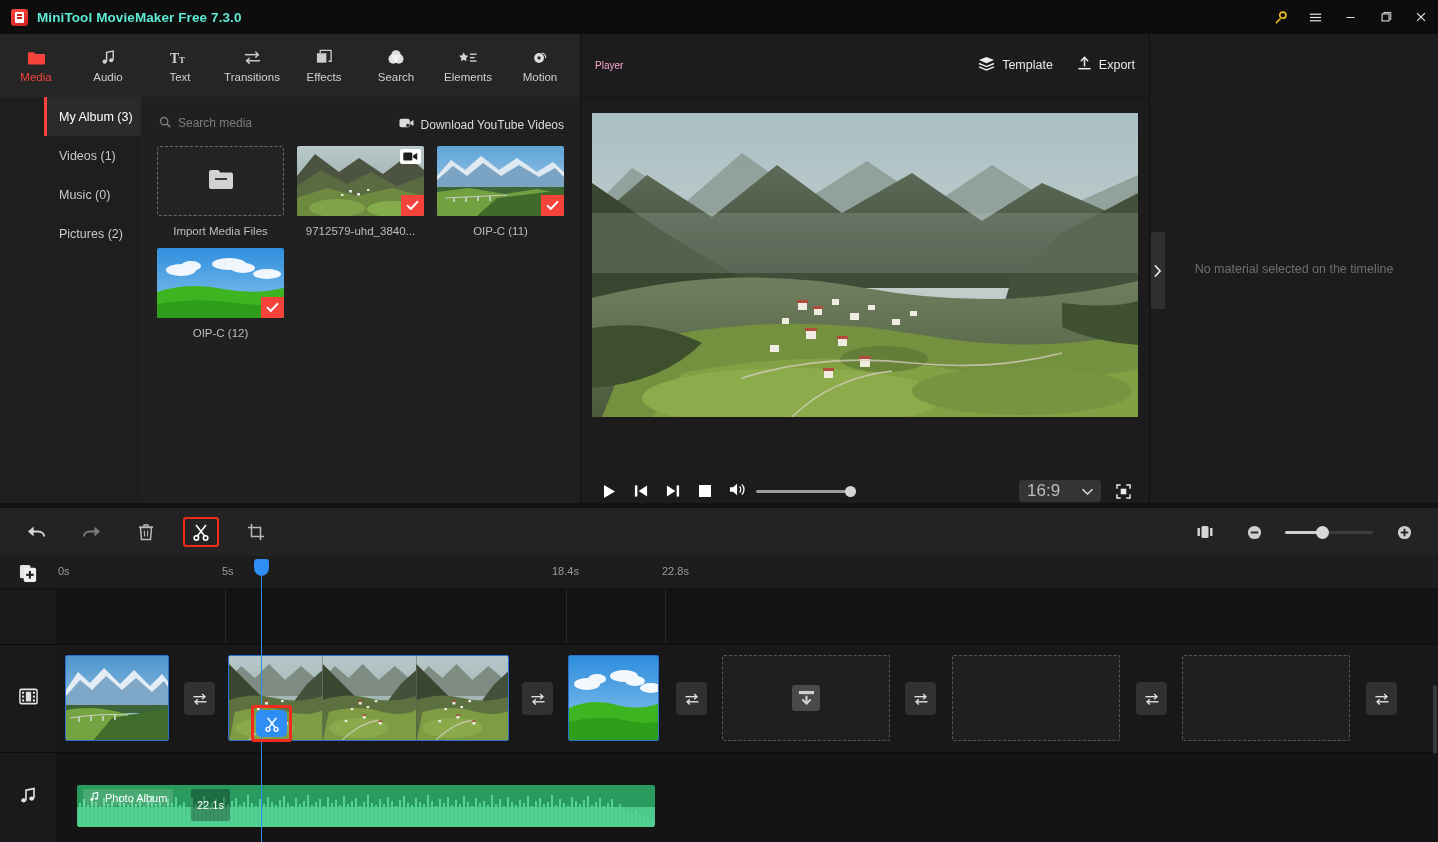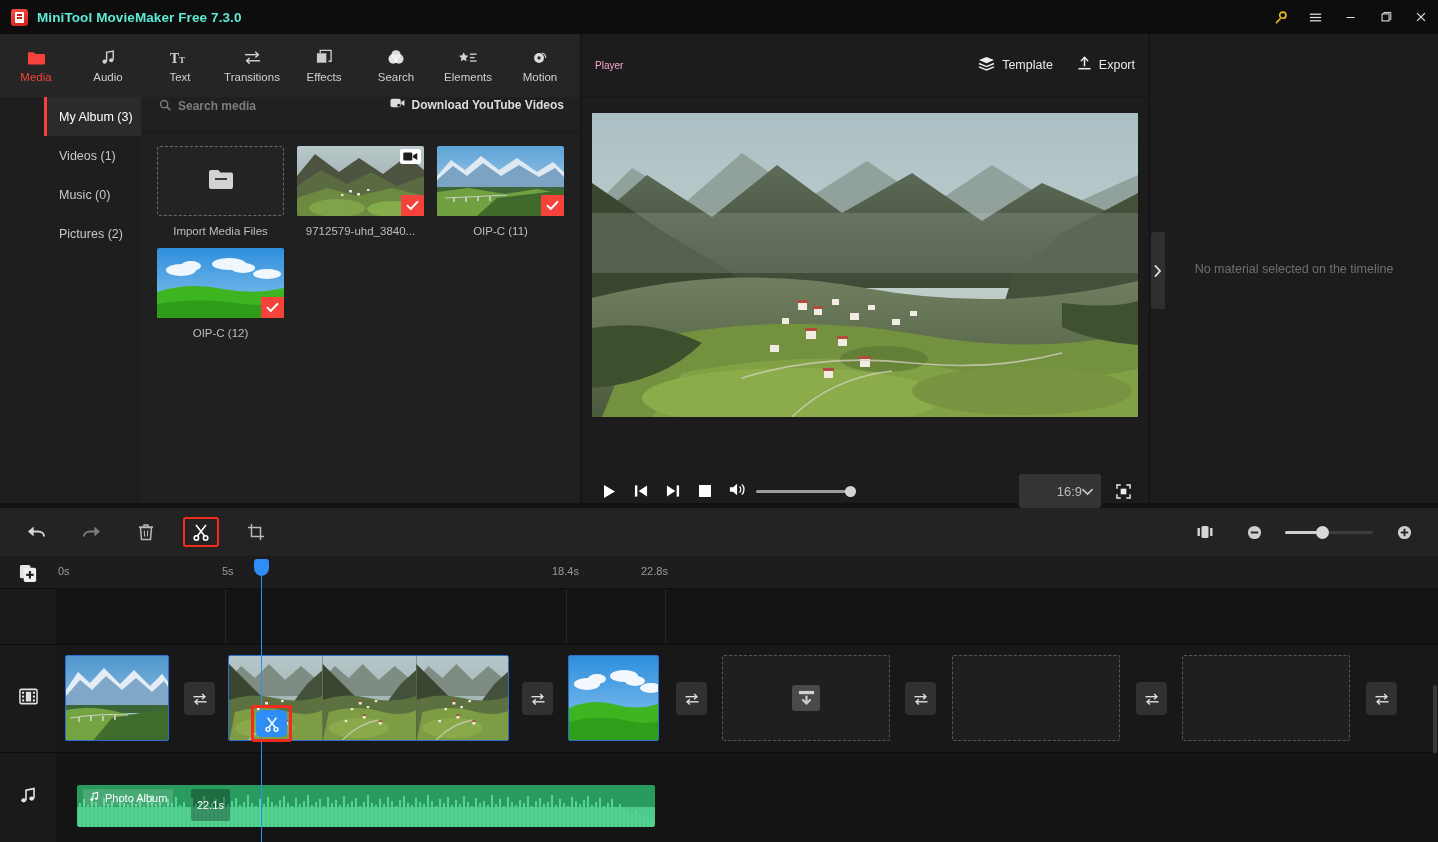--- a/index.html
+++ b/index.html
@@ -65,21 +65,21 @@
     content:""; position:absolute; left:0; top:0; width:3px; height:100%;
     background:#f5433c;
   }
 
   
   .mediapanel{
     position:absolute; left:141px; top:97px; width:439px; height:406px;
     background:#202020;
   }
   .mediabar{
-    height:36px; display:flex; align-items:flex-start; border-bottom:1px solid #1a1a1a;font-weight:bold;
+    height:36px; display:flex; align-items:flex-end; border-bottom:1px solid #1a1a1a;
   }
   .searchbox{ display:flex; align-items:center; gap:7px; margin-left:18px; cursor:text; }
   .searchbox .ph{ font-size:12px; color:#7d7d7d; }
   .ytbtn{ margin-left:auto; margin-right:16px; display:flex; align-items:center; gap:7px;
           font-size:12px; color:#dcdcdc; cursor:default; }
 
   .grid{ display:flex; flex-wrap:wrap; padding:13px 0 0 16px; gap:11px 13px; }
   .cell{ width:127px; cursor:default; }
   .thumb{ position:relative; width:127px; height:70px; border-radius:2px; overflow:hidden; }
   .import{
@@ -130,23 +130,23 @@
   .times{ margin-left:auto; font-size:12.5px; color:#d6d6d6; }
   .times .cur{ color:#e8453b; }
 
   .ctrlrow{ position:absolute; left:0; top:440px; width:568px; height:34px;
             display:flex; align-items:center; padding:0 12px; }
   .cbtn{ width:32px;height:28px;display:flex;align-items:center;justify-content:center;cursor:default;}
   .volwrap{ display:flex; align-items:center; gap:10px; margin-left:8px; }
   .volbar{ position:relative; width:100px; height:3px; background:#9d9d9d; border-radius:2px; }
   .volbar .knob{ position:absolute; left:89px; top:-4px; width:11px;height:11px;border-radius:50%;background:#d4d4d4;}
   .ratio{
-    margin-left:auto; width:82px; height:34px; background:#343434; border-radius:3px;
-    display:flex; align-items:center; justify-content:flex-end; padding:0 8px;
-    font-size:13px; color:#bcbcbc; cursor:default;
+    margin-left:auto; width:82px; height:22px; background:#343434; border-radius:3px;
+    display:flex; align-items:center; justify-content:space-between; padding:0 8px;
+    font-size:17px; color:#bcbcbc; cursor:default;
   }
   .fsbtn{ width:28px;height:24px;display:flex;align-items:center;justify-content:center;margin-left:8px;cursor:default;}
 
   
   .rightpanel{
     position:absolute; left:1150px; top:34px; width:288px; height:469px;
     background:#1c1c1c; display:flex; align-items:center; justify-content:center;
   }
   .rp-empty{ font-size:12.5px; color:#6f6f6f; }
   .collapser{
@@ -780,21 +780,21 @@
             <rect x="5" y="4" width="13" height="15" rx="1.8" fill="#f0f0f0"></rect>
             <g fill="#1d1d1d">
               <rect x="10.4" y="7.4" width="2.2" height="8"></rect>
               <rect x="7.5" y="10.3" width="8" height="2.2"></rect>
             </g>
           </svg>
       </div>
       <div class="rtick" style="left:58px">0s</div>
       <div class="rtick" style="left:222px">5s</div>
       <div class="rtick" style="left:552px">18.4s</div>
-      <div class="rtick" style="left:641px">22.8s</div>
+      <div class="rtick" style="left:662px">22.8s</div>
     </div>
 
     <div class="trackhead" style="top:33px; height:56px;"></div>
     <div class="lane" style="top:33px; height:56px; background:#141414;">
       <div class="gridline" style="left:169px"></div>
       <div class="gridline" style="left:510px"></div>
       <div class="gridline" style="left:609px"></div>
     </div>
 
     <div class="trackhead" style="top:89px; height:108px;">

